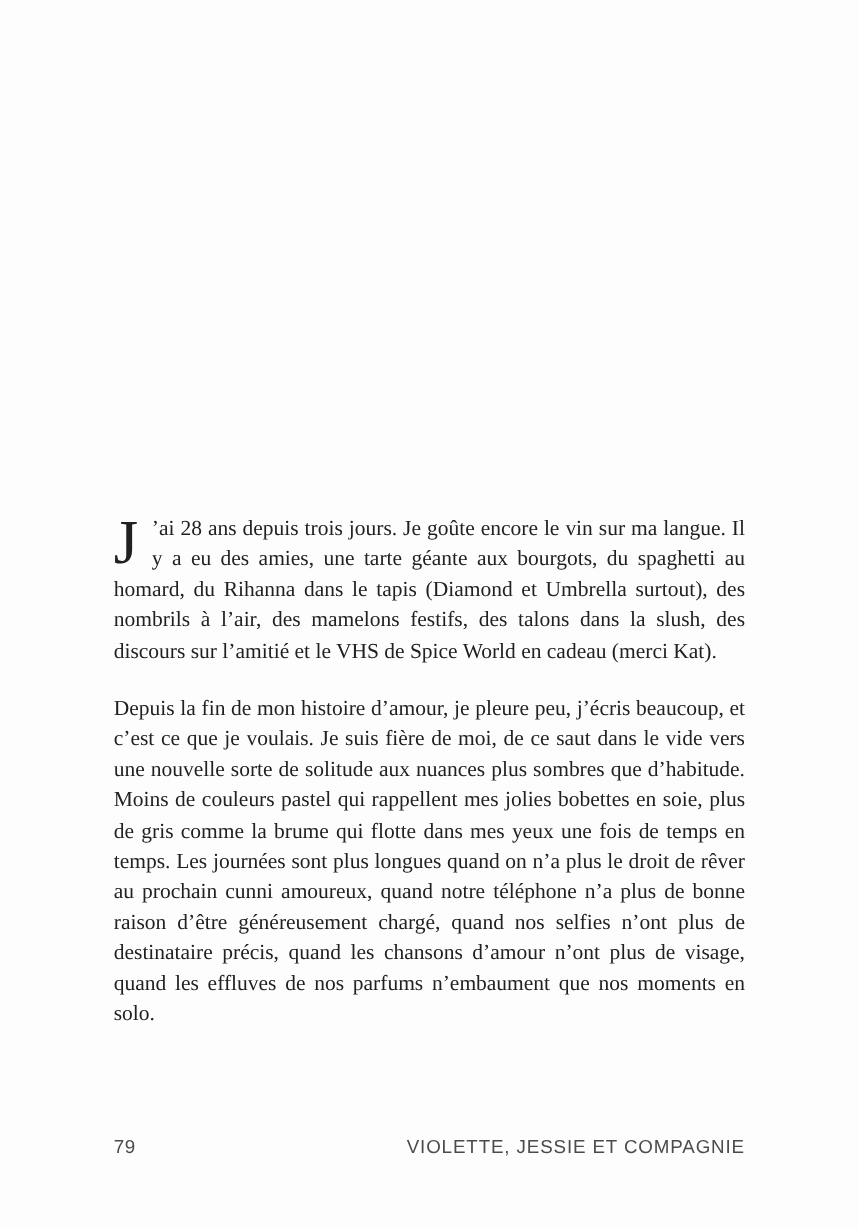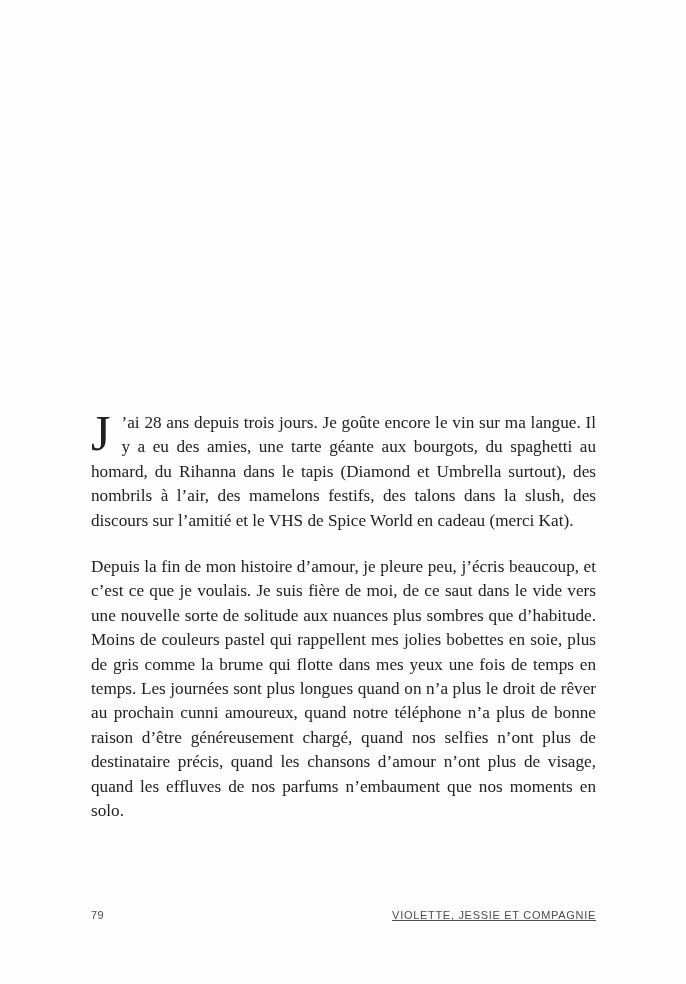--- a/index.html
+++ b/index.html
@@ -44,27 +44,26 @@
   }
   .footer {
     position: absolute;
     left: 91px;
     top: 909px;
     width: 505px;
     display: flex;
     justify-content: space-between;
     align-items: center;
     font-family: "Liberation Sans", "DejaVu Sans", sans-serif;
-    font-size: 11px;
+    font-size: 15px;
     color: #4b4b4b;
     gap: 44px;
   }
   .running-title {
     letter-spacing: 0.7px;
-    text-decoration: underline;
   }
   .page-number {
     letter-spacing: 0.5px;
   }
 </style>
 </head>
 <body>
 
 <div class="page">
 

